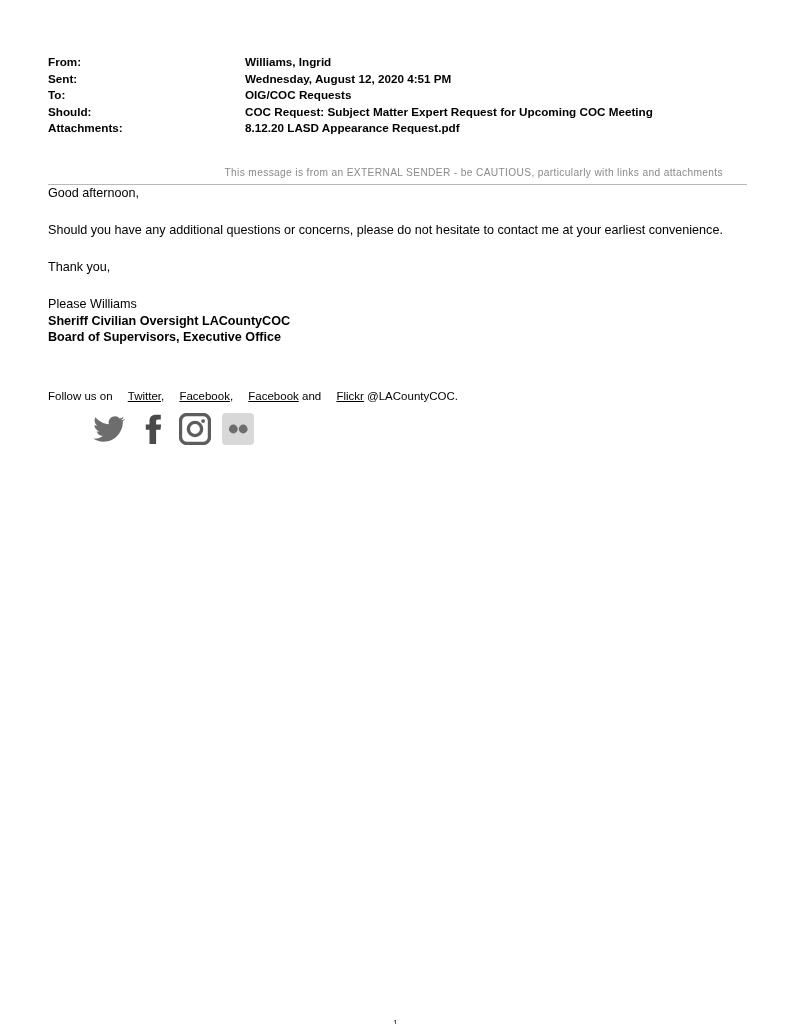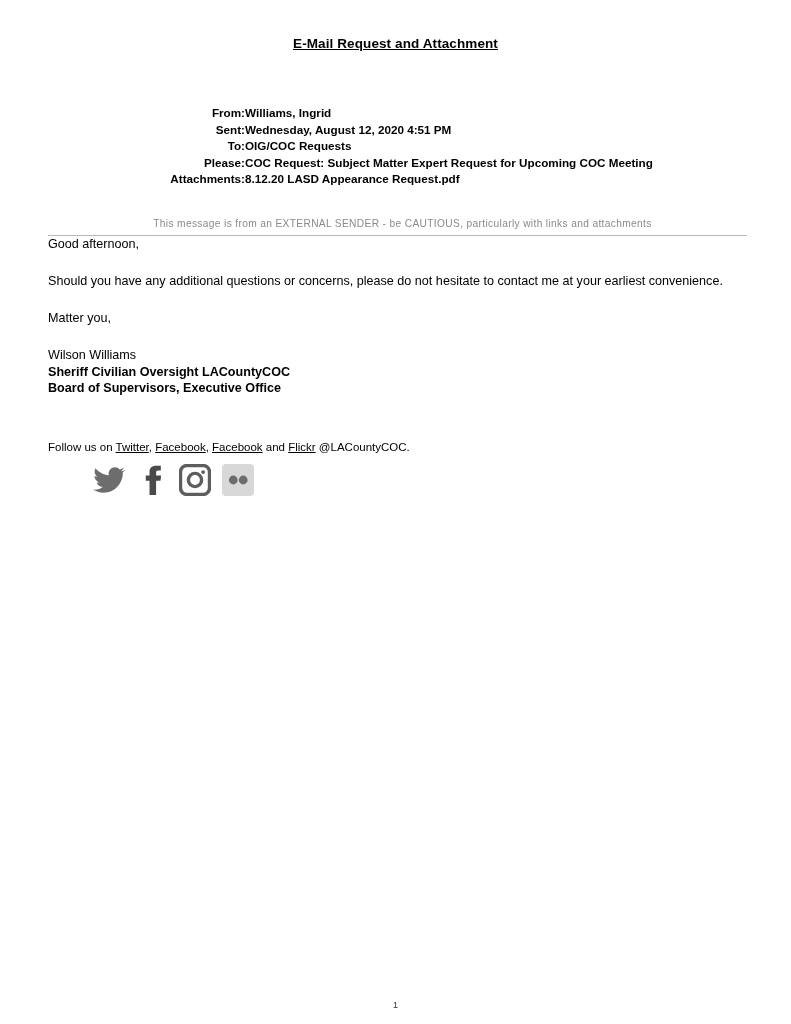--- a/index.html
+++ b/index.html
@@ -33,39 +33,38 @@
   }
   
   .header-block {
     margin-top: 54px;
     font-size: 12px;
   }
   .header-row {
     display: flex;
     align-items: flex-start;
     line-height: 16.6px;
-    text-align: right;
   }
   .header-label {
     width: 197px;
     flex: 0 0 197px;
     font-weight: bold;
     font-size: 11.7px;
   }
   .header-value {
     font-size: 11.7px;
     font-weight: bold;
   }
   
   .warning-wrap {
     margin-top: 30px;
     position: relative;
   }
   .warning-text {
-    text-align: center;
+    text-align: right;
     font-size: 10.2px;
     color: #8a8a8a;
     letter-spacing: 0.35px;
     padding-left: 34px;
     padding-right: 20px;
     white-space: nowrap;
   }
   .warning-rule {
     margin-top: 6px;
     height: 1px;
@@ -95,20 +94,21 @@
     width: 676px;
   }
   
   .follow-line {
     margin-top: 44px;
     font-size: 11.5px;
   }
   .follow-line a {
     color: #000000;
     text-decoration: underline;
+    margin-left: 12px;
   }
   
   .social-row {
     margin-top: 11px;
     display: flex;
     align-items: center;
     gap: 10px;
     padding-left: 44px;
   }
   .icon-box {
@@ -128,57 +128,56 @@
     text-align: center;
     font-size: 9px;
     color: #333;
   }
 </style>
 </head>
 <body>
 
 <div class="page">
 
-  <div class="doc-title">E-Mail Request and Attachment</div>
 
   <div class="header-block">
     <div class="header-row">
       <div class="header-label">From:</div>
       <div class="header-value">Williams, Ingrid</div>
     </div>
     <div class="header-row">
       <div class="header-label">Sent:</div>
       <div class="header-value">Wednesday, August 12, 2020 4:51 PM</div>
     </div>
     <div class="header-row">
       <div class="header-label">To:</div>
       <div class="header-value">OIG/COC Requests</div>
     </div>
     <div class="header-row">
-      <div class="header-label">Please:</div>
+      <div class="header-label">Should:</div>
       <div class="header-value">COC Request: Subject Matter Expert Request for Upcoming COC Meeting</div>
     </div>
     <div class="header-row">
       <div class="header-label">Attachments:</div>
       <div class="header-value">8.12.20 LASD Appearance Request.pdf</div>
     </div>
   </div>
 
   <div class="warning-wrap">
     <div class="warning-text">This message is from an EXTERNAL SENDER - be CAUTIOUS, particularly with links and attachments</div>
     <div class="warning-rule"></div>
   </div>
 
   <div class="body-block">
     <p>Good afternoon,</p>
     <p class="wide-para">Should you have any additional questions or concerns, please do not hesitate to contact me at your earliest convenience.</p>
-    <p>Matter you,</p>
+    <p>Thank you,</p>
 
     <div class="sig-block">
-      <div class="sig-name">Wilson Williams</div>
+      <div class="sig-name">Please Williams</div>
       <div class="sig-bold">Sheriff Civilian Oversight LACountyCOC</div>
       <div class="sig-bold">Board of Supervisors, Executive Office</div>
     </div>
   </div>
 
   <div class="follow-line"><span>Follow us on </span><a href="#">Twitter</a><span>, </span><a href="#">Facebook</a><span>, </span><a href="#">Facebook</a><span> and </span><a href="#">Flickr</a><span> @LACountyCOC.</span></div>
 
   <div class="social-row">
     <span class="icon-box">
       <svg width="32" height="28" viewBox="0 0 32 28" aria-hidden="true">

